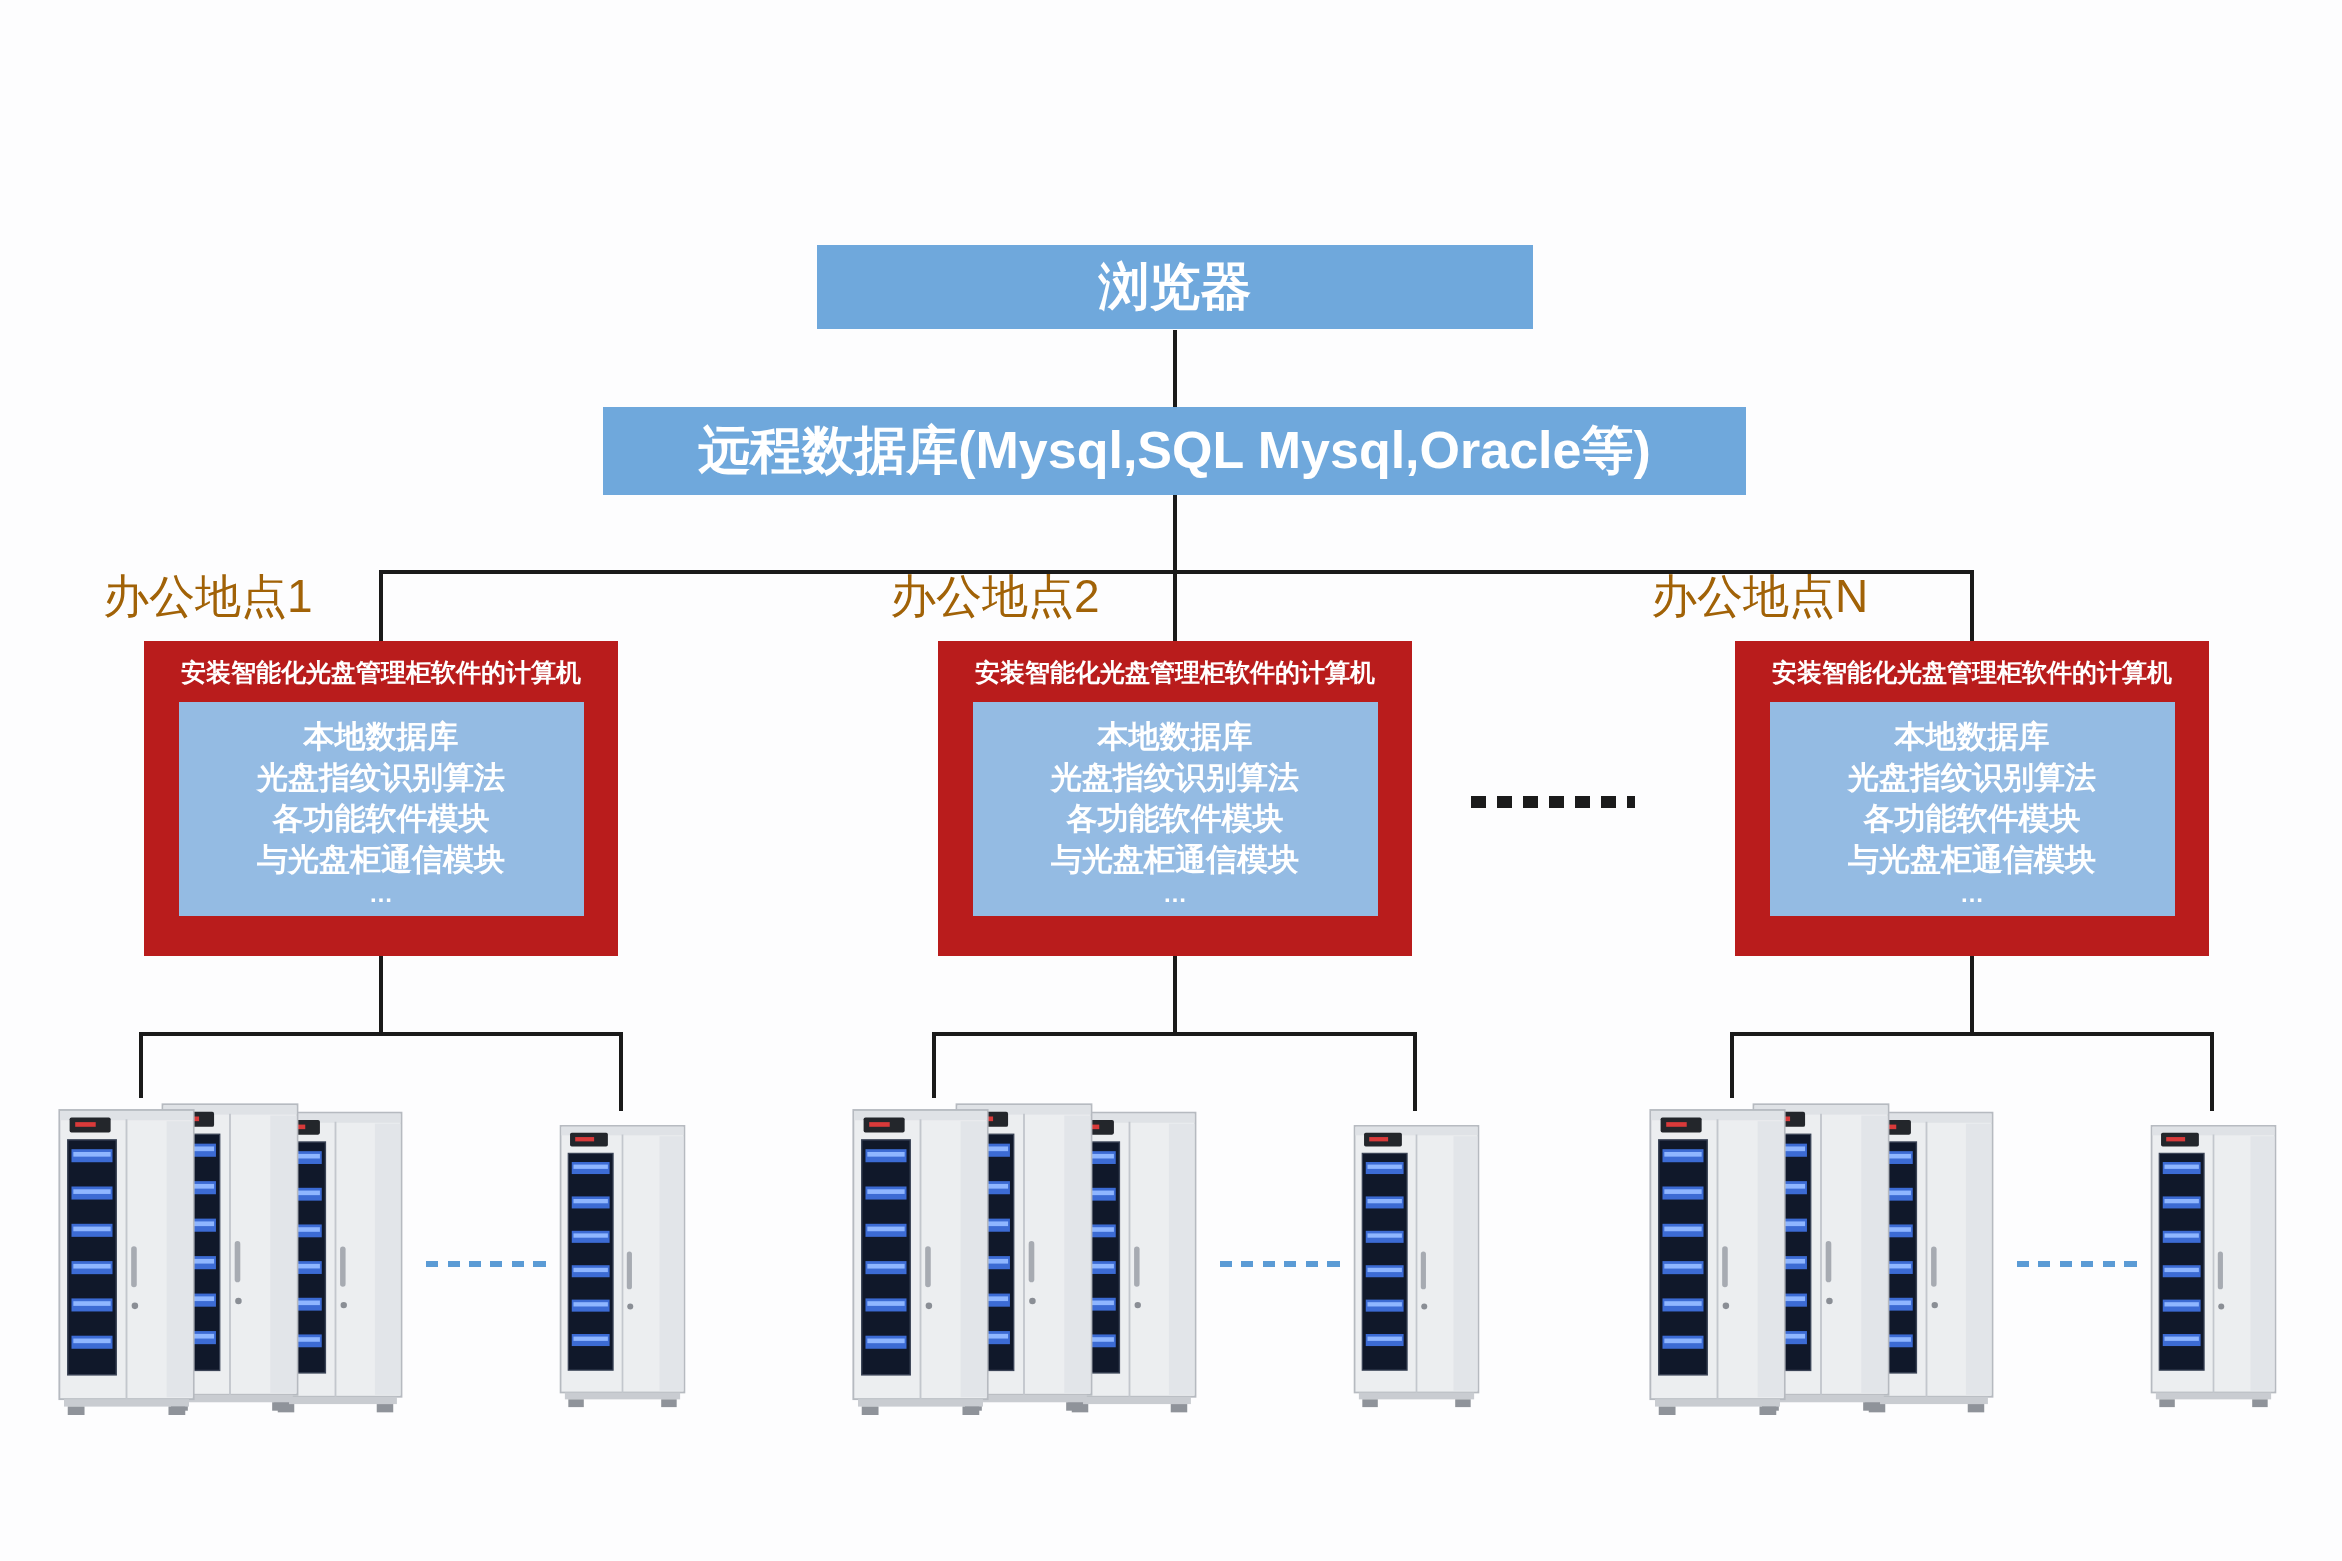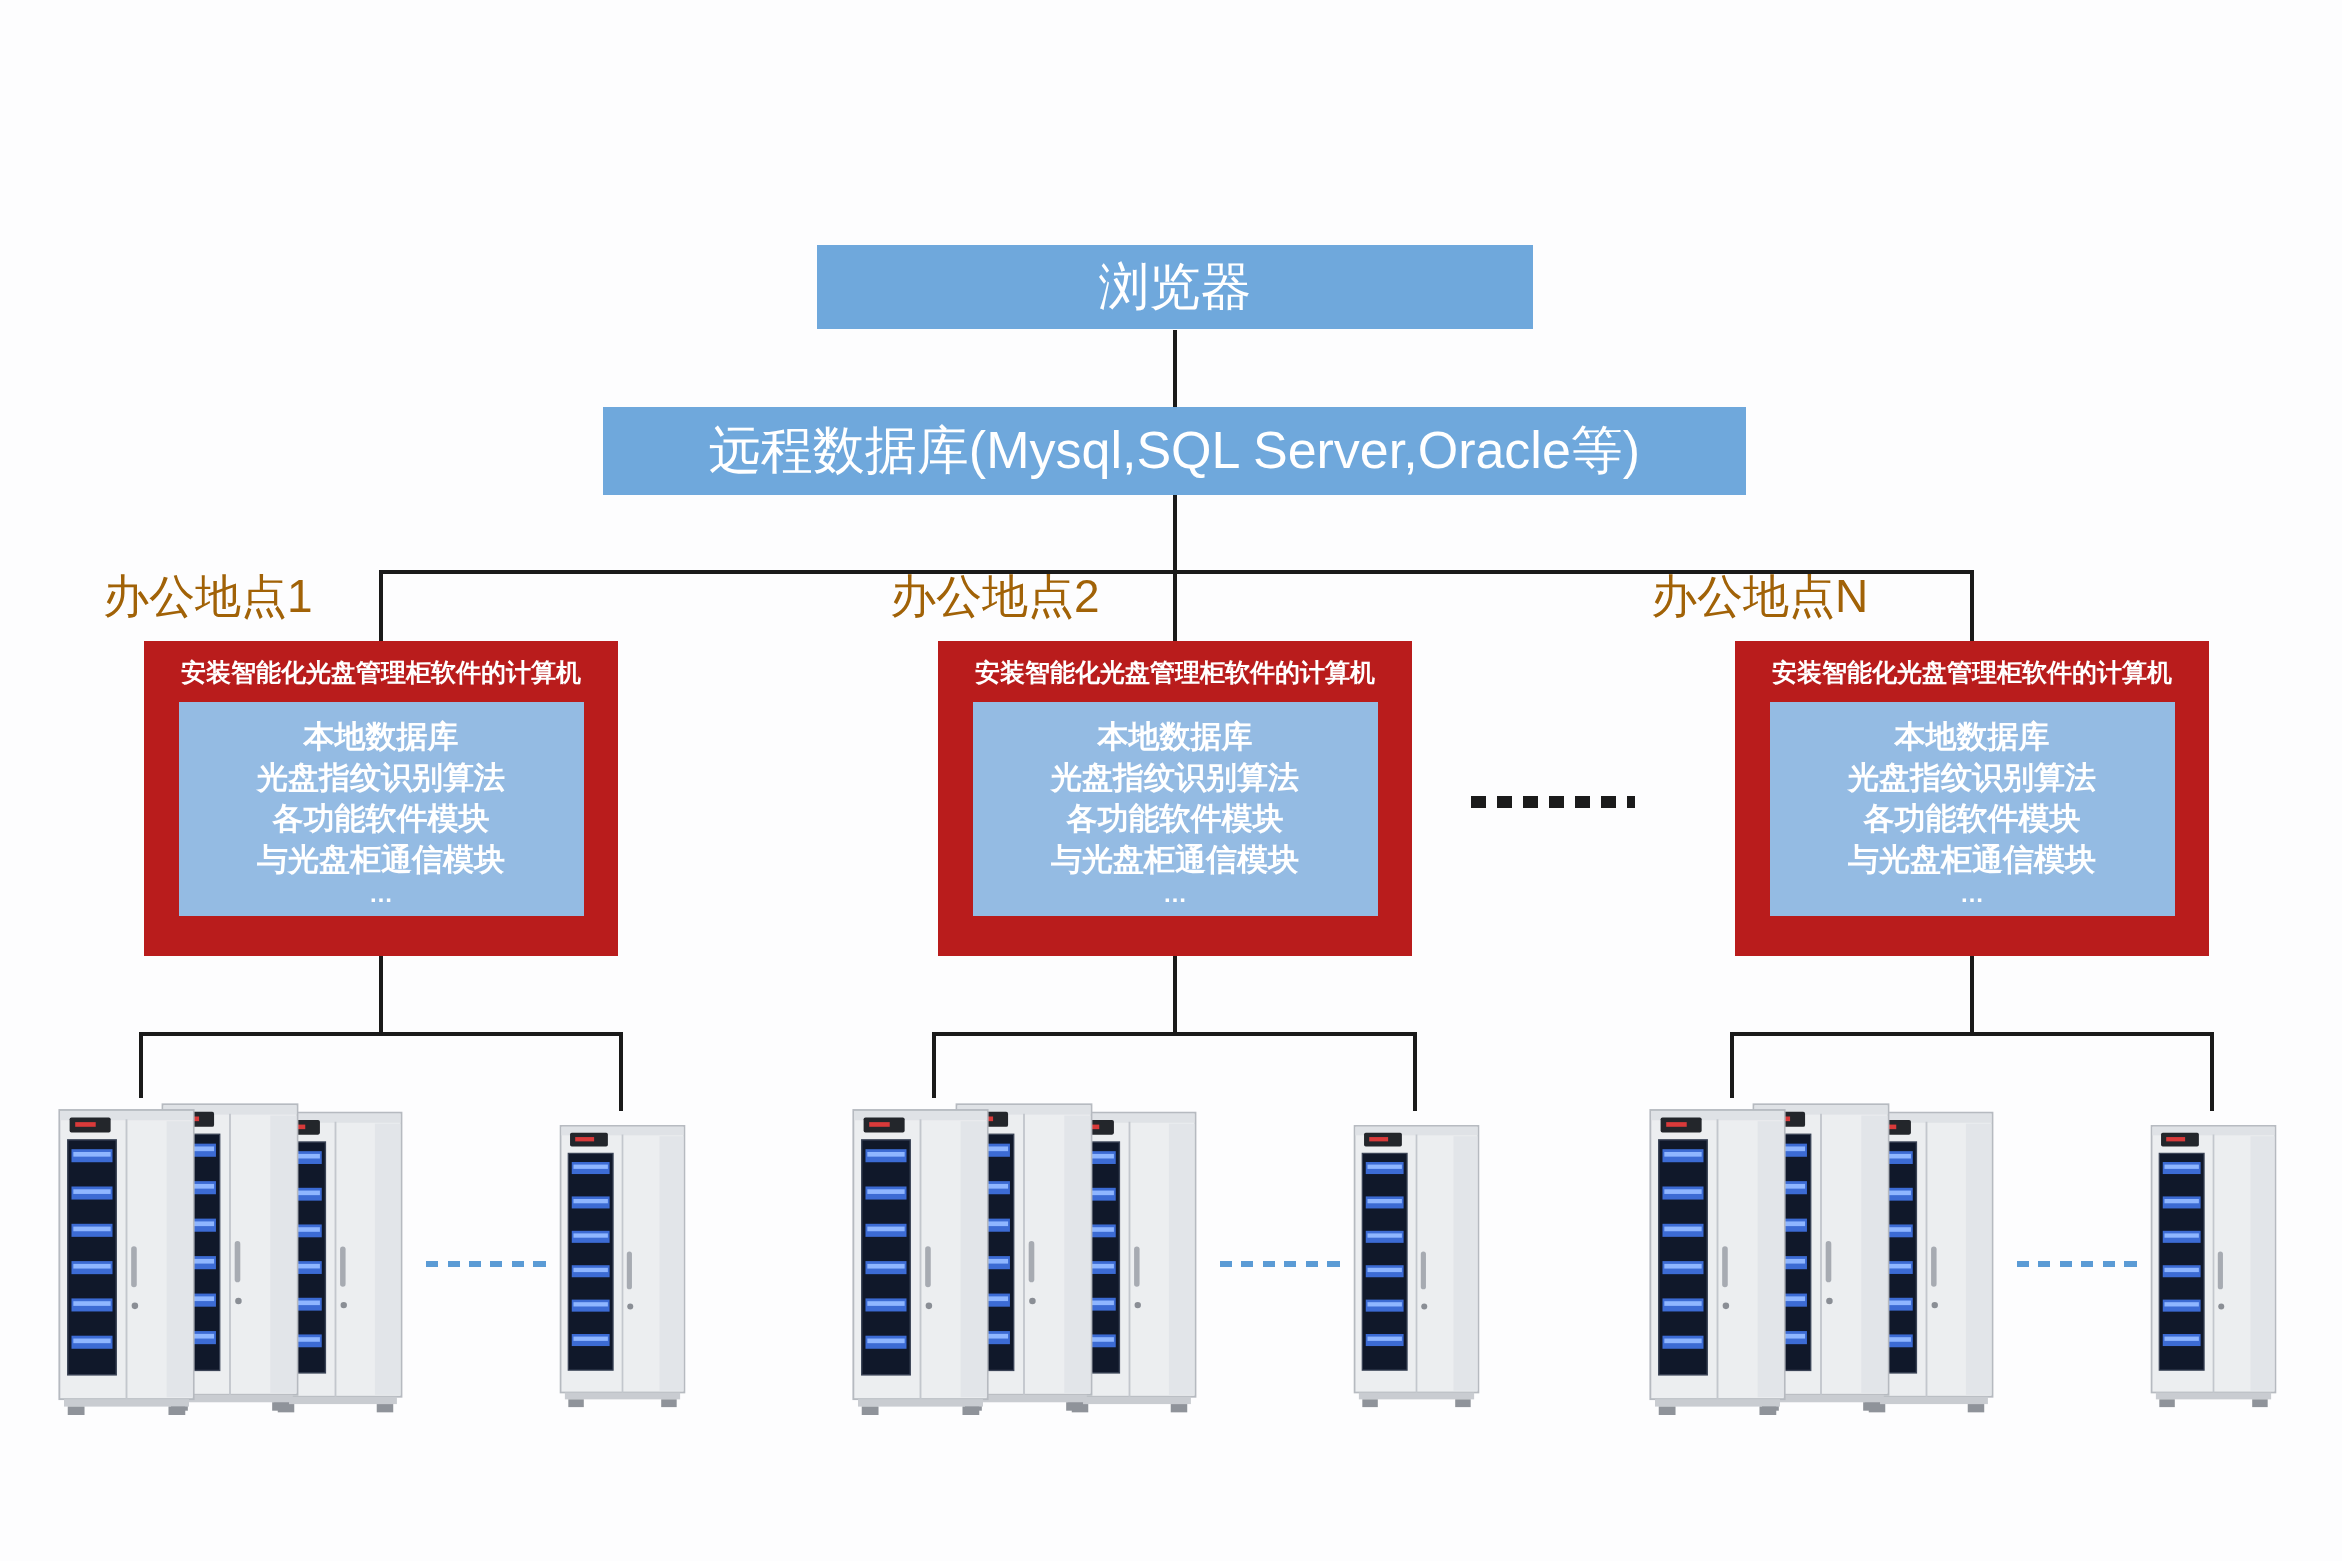--- a/index.html
+++ b/index.html
@@ -13,21 +13,21 @@
     position:absolute;left:0;top:0;width:2342px;height:141px;
     background:#ccd9ea;display:flex;align-items:center;justify-content:center;
   }
   .titlebar h1{
     margin:0;font-size:67px;font-weight:700;color:#1b2330;letter-spacing:0.9px;
   }
   
   .node{
     position:absolute;background:#6fa8dc;color:#ffffff;
     display:flex;align-items:center;justify-content:center;
-    font-weight:400;
+    font-weight:700;
   }
   .node.browser{left:817px;top:245px;width:716px;height:84px;font-size:51px;}
   .node.remotedb{left:603px;top:407px;width:1143px;height:88px;font-size:52px;}
   
   .vline{position:absolute;width:3.7px;background:#1a1a1a;}
   .hline{position:absolute;height:3.7px;background:#1a1a1a;}
   
   .site-label{
     position:absolute;top:566px;font-size:46px;font-weight:400;color:#a16207;
   }
@@ -97,21 +97,21 @@
 <div class="page">
 
 
   <div class="node browser">
     <span>浏览器</span>
   </div>
 
   <div class="vline" style="left:1173px;top:330px;height:77px"></div>
 
   <div class="node remotedb">
-    <span>远程数据库(Mysql,SQL Server,Oracle等)</span>
+    <span>远程数据库(Mysql,SQL Mysql,Oracle等)</span>
   </div>
 
   <div class="vline" style="left:1173px;top:495px;height:75px"></div>
   <div class="hline" style="left:379px;top:570px;width:1595px"></div>
   <div class="vline" style="left:379px;top:570px;height:71px"></div>
   <div class="vline" style="left:1173px;top:570px;height:71px"></div>
   <div class="vline" style="left:1970px;top:570px;height:71px"></div>
 
   <div class="site-label" style="left:103px">办公地点1</div>
   <div class="site-label" style="left:890px">办公地点2</div>

